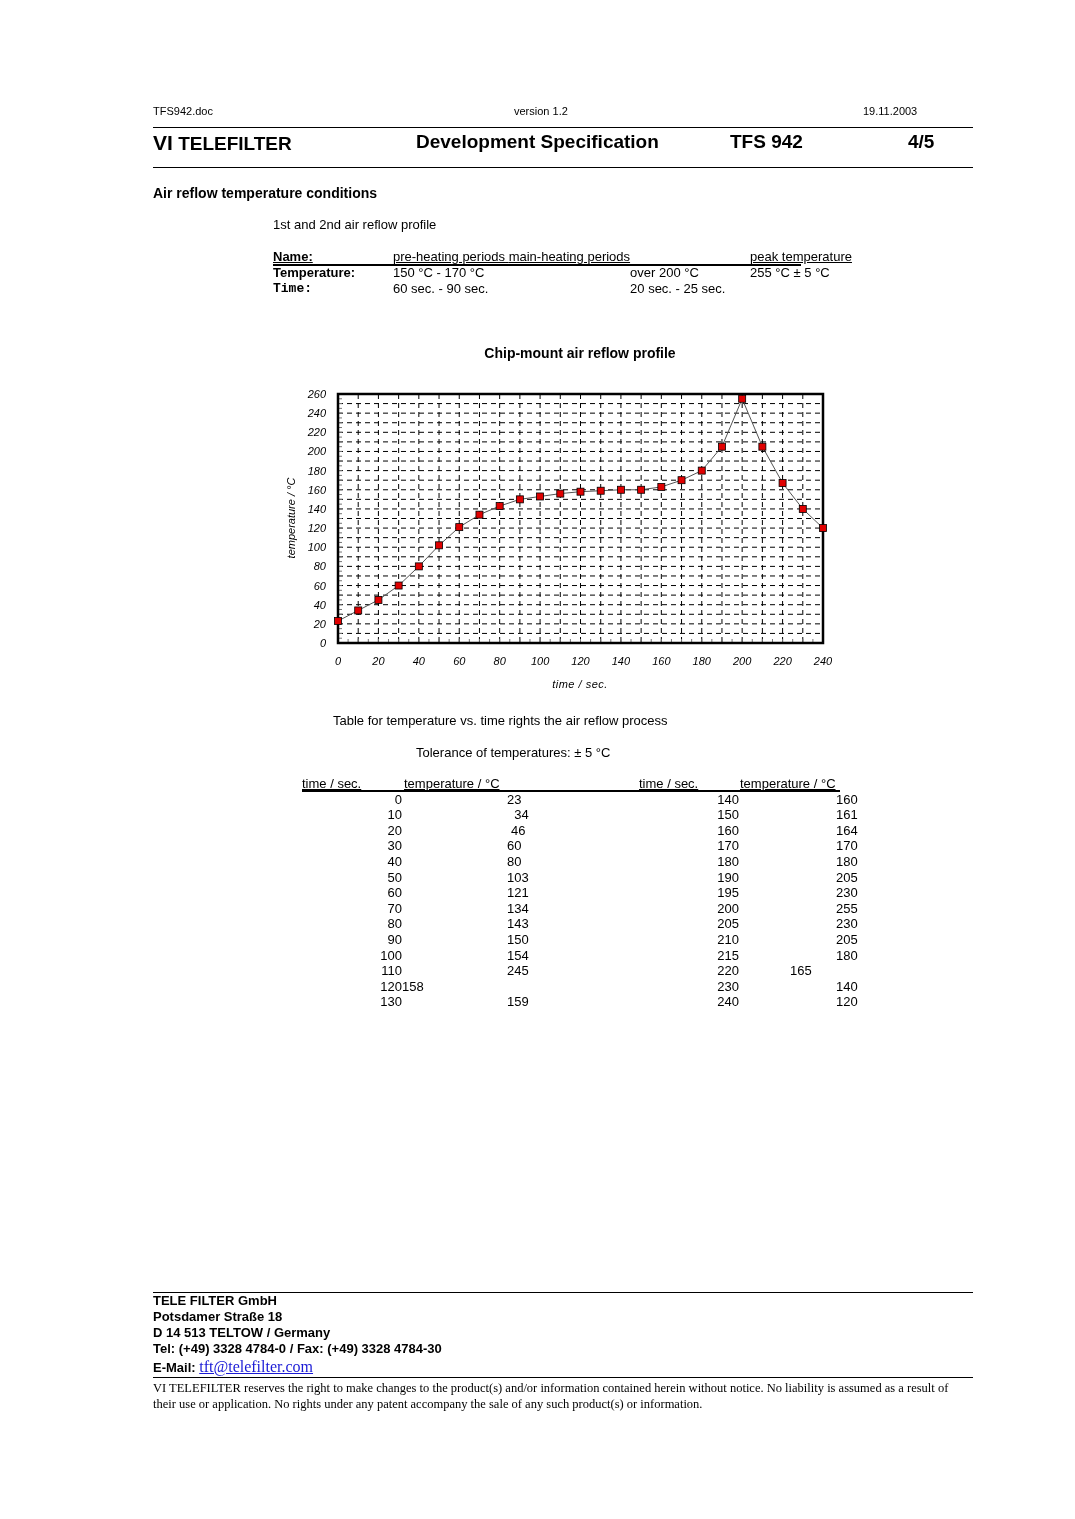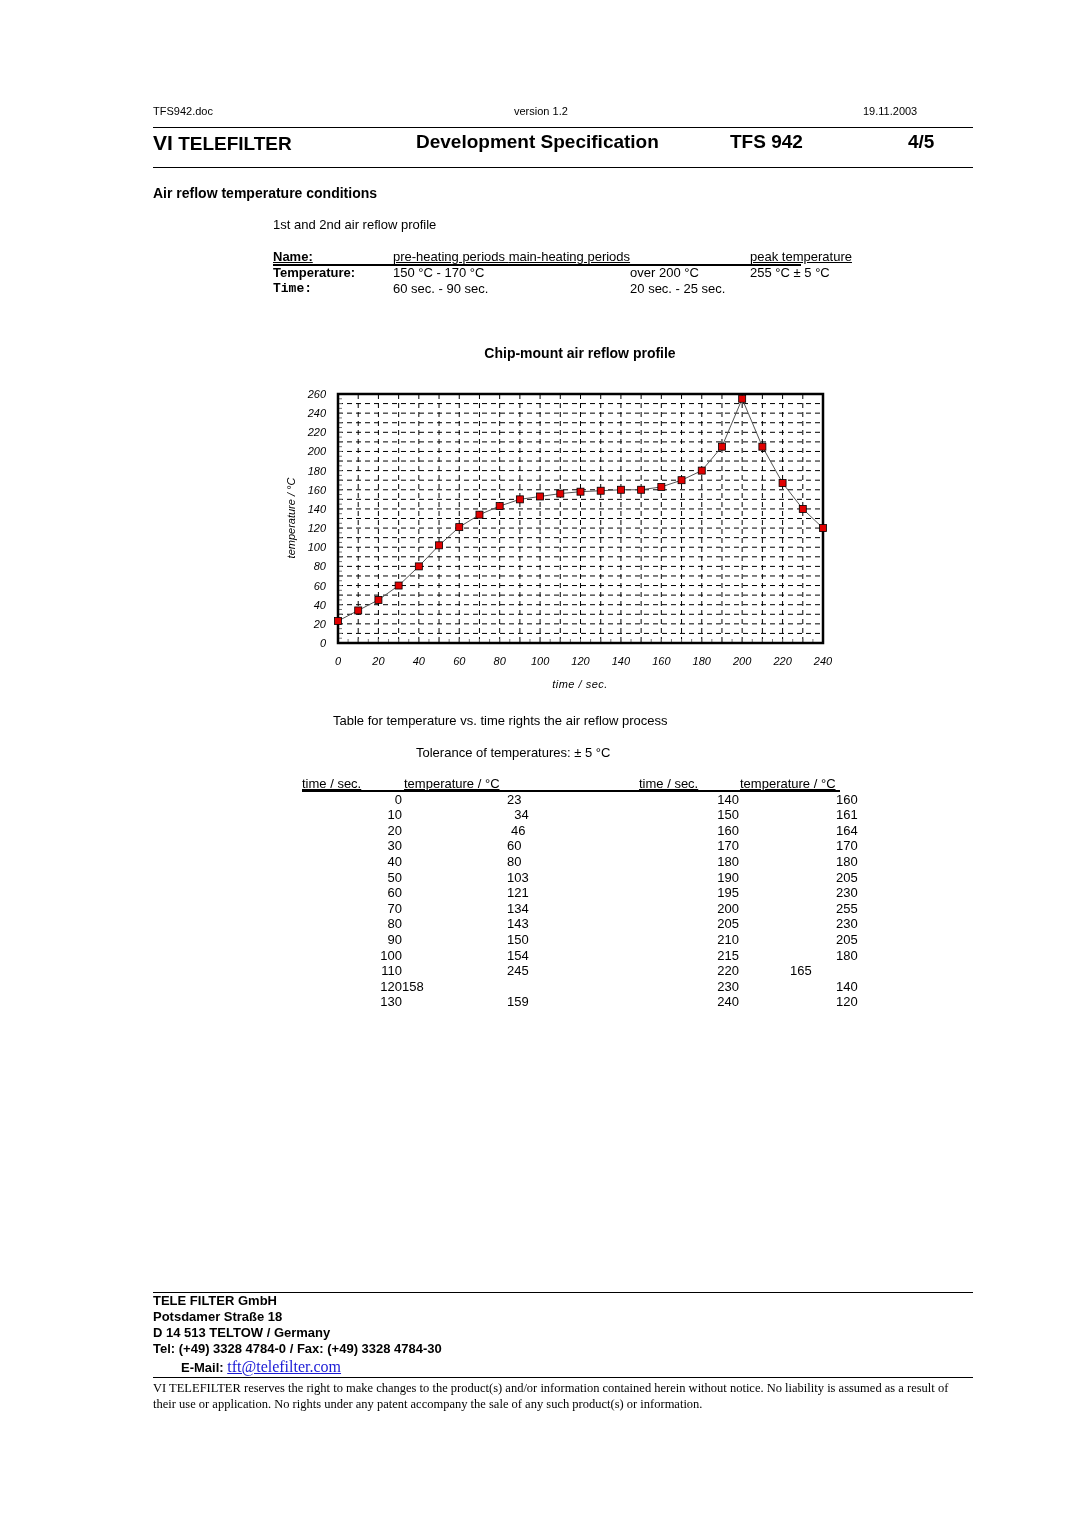--- a/index.html
+++ b/index.html
@@ -421,16 +421,16 @@
       </tr>
     </tbody>
 </table>
 
 <div class="rule" style="top:1292px;"></div>
 <div class="footer" style="top:1293px;">
   <div>TELE FILTER GmbH</div>
   <div>Potsdamer Straße 18</div>
   <div>D 14 513 TELTOW / Germany</div>
   <div>Tel: (+49) 3328 4784-0  /  Fax: (+49) 3328 4784-30</div>
-  <div style="margin-top:2px;margin-left:28px;"><span>E-Mail: </span><a class="email-link">tft@telefilter.com</a></div>
+  <div style="margin-top:2px;"><span>E-Mail: </span><a class="email-link">tft@telefilter.com</a></div>
 </div>
 <div class="rule" style="top:1377px;"></div>
 <div class="disclaimer">VI TELEFILTER reserves the right to make changes to the product(s) and/or information contained herein without notice.  No liability is assumed as a result of their use or application.  No rights under any patent accompany the sale of any such product(s) or information.</div>
 
 </body></html>

